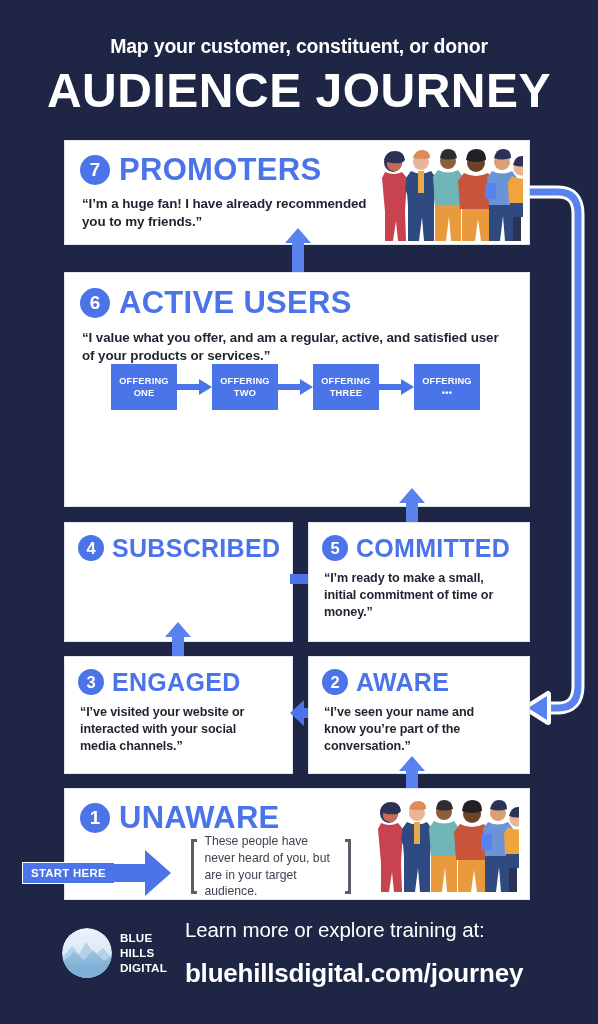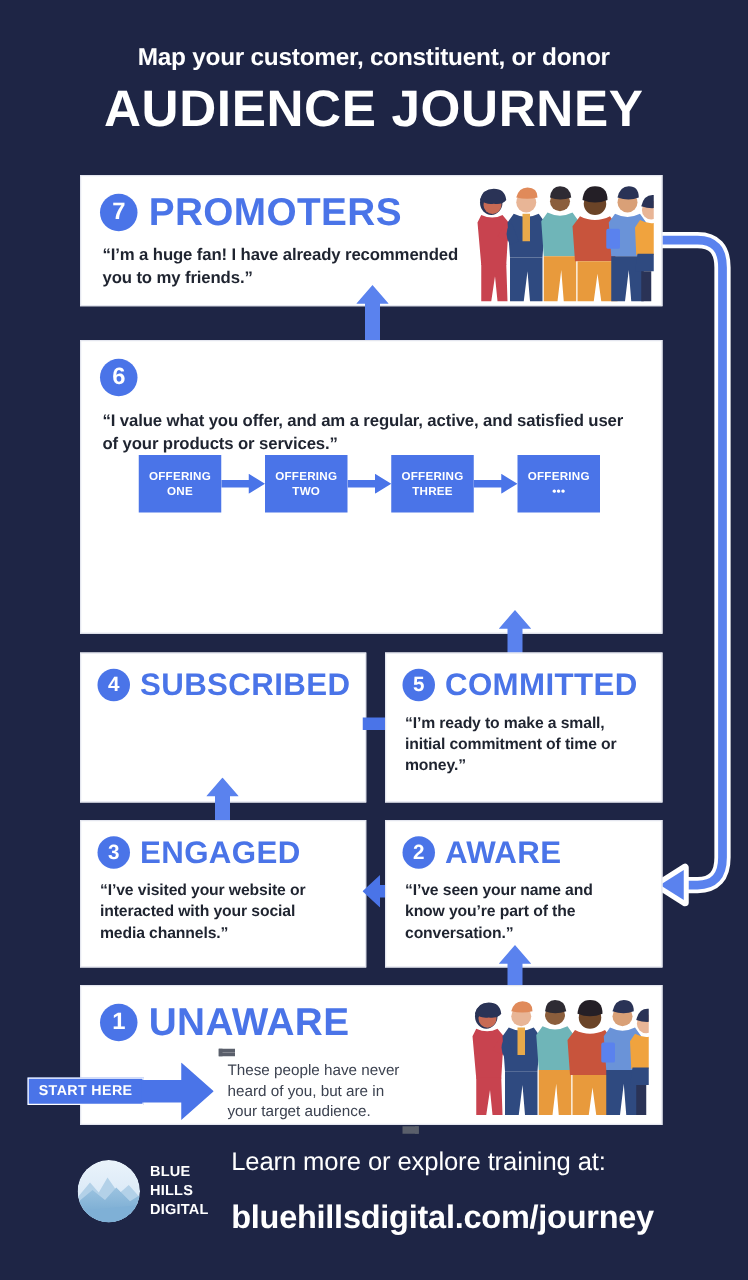--- a/index.html
+++ b/index.html
@@ -11,21 +11,21 @@
   }
   .page { position: relative; width: 598px; height: 1024px; background: #1e2545; }
 
   
   .header { position: absolute; top: 36px; left: 0; width: 598px; text-align: center; }
   .header-sub {
     color: #ffffff; font-size: 19.5px; font-weight: bold;
     letter-spacing: -0.2px; line-height: 1.1;
   }
   .header-title {
-    color: #ffffff; font-size: 41px; font-weight: bold;
+    color: #ffffff; font-size: 48px; font-weight: bold;
     letter-spacing: 0.5px; line-height: 1.1; margin-top: 8px;
   }
 
   
   .card {
     position: absolute; background: #ffffff;
     border: 1px solid #e4e6ef;
   }
   .card-head { display: flex; align-items: center; }
   .badge {
@@ -160,20 +160,21 @@
     </svg>
   </div>
 
   <svg class="arrow" style="left:285px; top:228px; width:26px; height:44px;" viewBox="0 0 26 44">
     <polygon points="13,0 26,15 19,15 19,44 7,44 7,15 0,15" fill="#5a82ee"></polygon>
   </svg>
 
   <div class="card" style="left:64px; top:272px; width:466px; height:235px;">
     <div class="card-head" style="margin:14px 0 0 15px;">
       <div class="badge">6</div>
+      <div class="stage-title">ACTIVE USERS</div>
     </div>
     <div class="quote" style="margin:11px 0 0 17px; width:418px;">“I value what you offer, and am a regular, active, and satisfied user of your products or services.”</div>
 
     <div class="pipeline" style="left:46px; top:91px;">
       <div class="offer-box">
         <span>OFFERING</span>
         <span>ONE</span>
       </div>
       <svg class="pipe-arrow" viewBox="0 0 35 16">
         <polygon points="0,5 22,5 22,0 35,8 22,16 22,11 0,11" fill="#4a74e8"></polygon>
@@ -250,21 +251,21 @@
   <svg class="arrow" style="left:399px; top:756px; width:26px; height:44px;" viewBox="0 0 26 44">
     <polygon points="13,0 26,15 19,15 19,44 7,44 7,15 0,15" fill="#5a82ee"></polygon>
   </svg>
 
   <div class="card" style="left:64px; top:788px; width:466px; height:112px;">
     <div class="card-head" style="margin:13px 0 0 15px;">
       <div class="badge">1</div>
       <div class="stage-title">UNAWARE</div>
     </div>
 
-    <div class="bracket-note" style="left:110px; top:50px; width:160px; height:55px;flex-direction:column;">
+    <div class="bracket-note" style="left:126px; top:50px; width:160px; height:55px;">
       <div class="brk left"></div>
       <div class="brk-text sm">These people have never heard of you, but are in your target audience.</div>
       <div class="brk right" style="margin-left:auto;"></div>
     </div>
 
     <svg class="people" style="right:10px; top:6px; width:152px; height:102px;" viewBox="0 0 152 100">
       <ellipse cx="22" cy="17" rx="9" ry="10" fill="#2a3356"></ellipse>
       <circle cx="23" cy="19" r="7.2" fill="#c86a54"></circle>
       <path d="M13 15 q2-9 11-9 q9 0 10 9 q-3 4-10 3 q-6 1-11-3z" fill="#2a3356"></path>
       <path d="M14 27 q9 4 17 0 l5 6 l-2 34 l-20 0 l-3 -34z" fill="#c8434f"></path>

